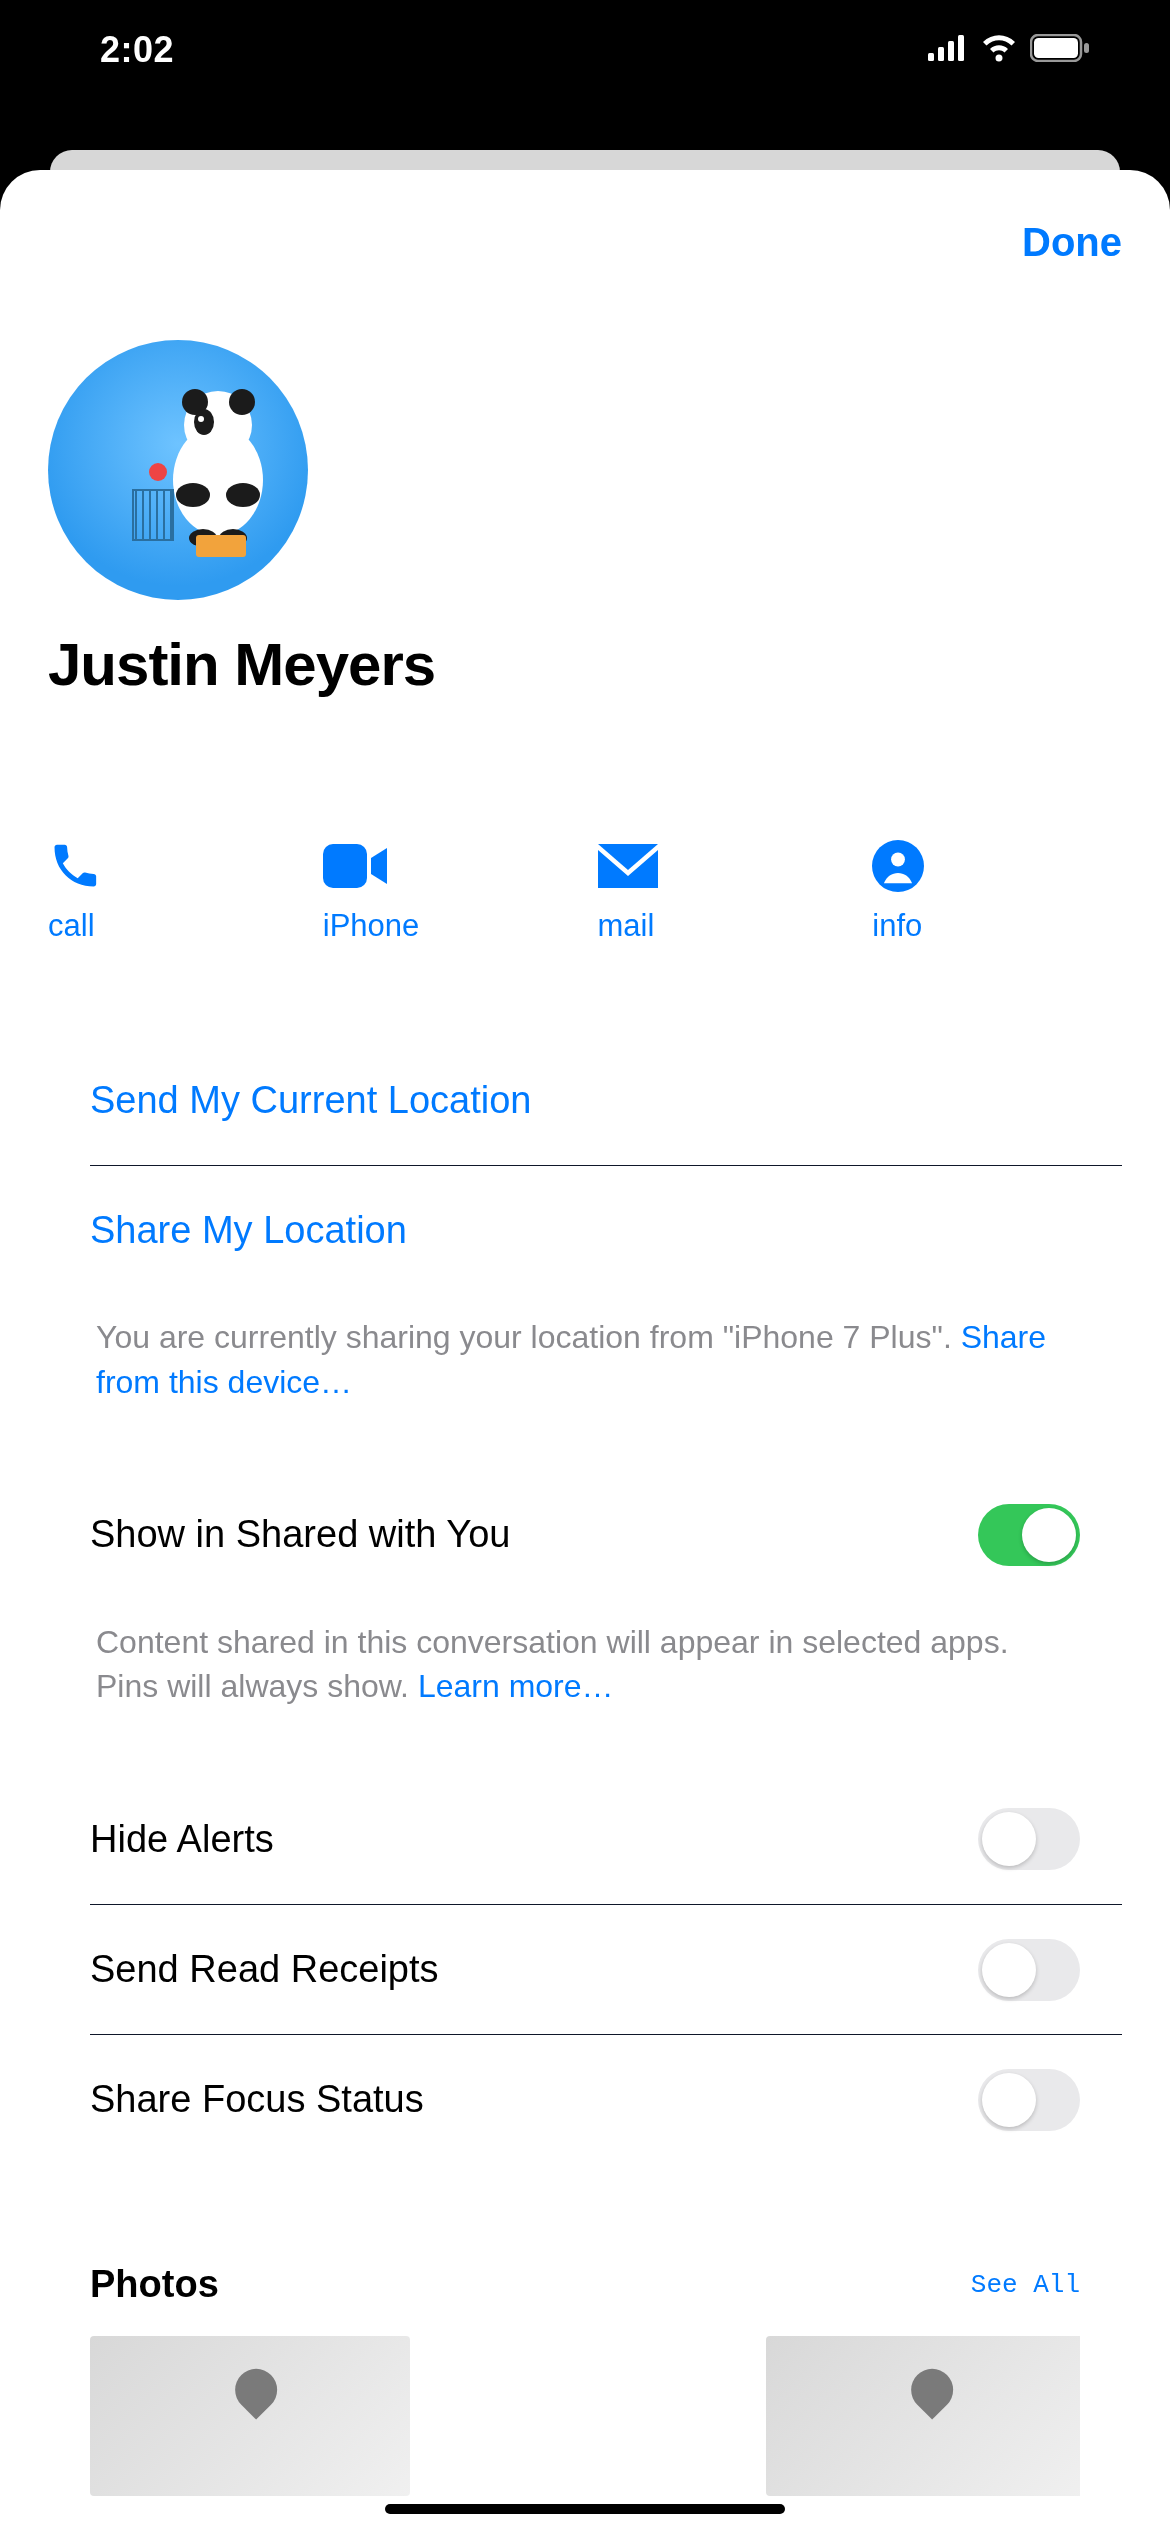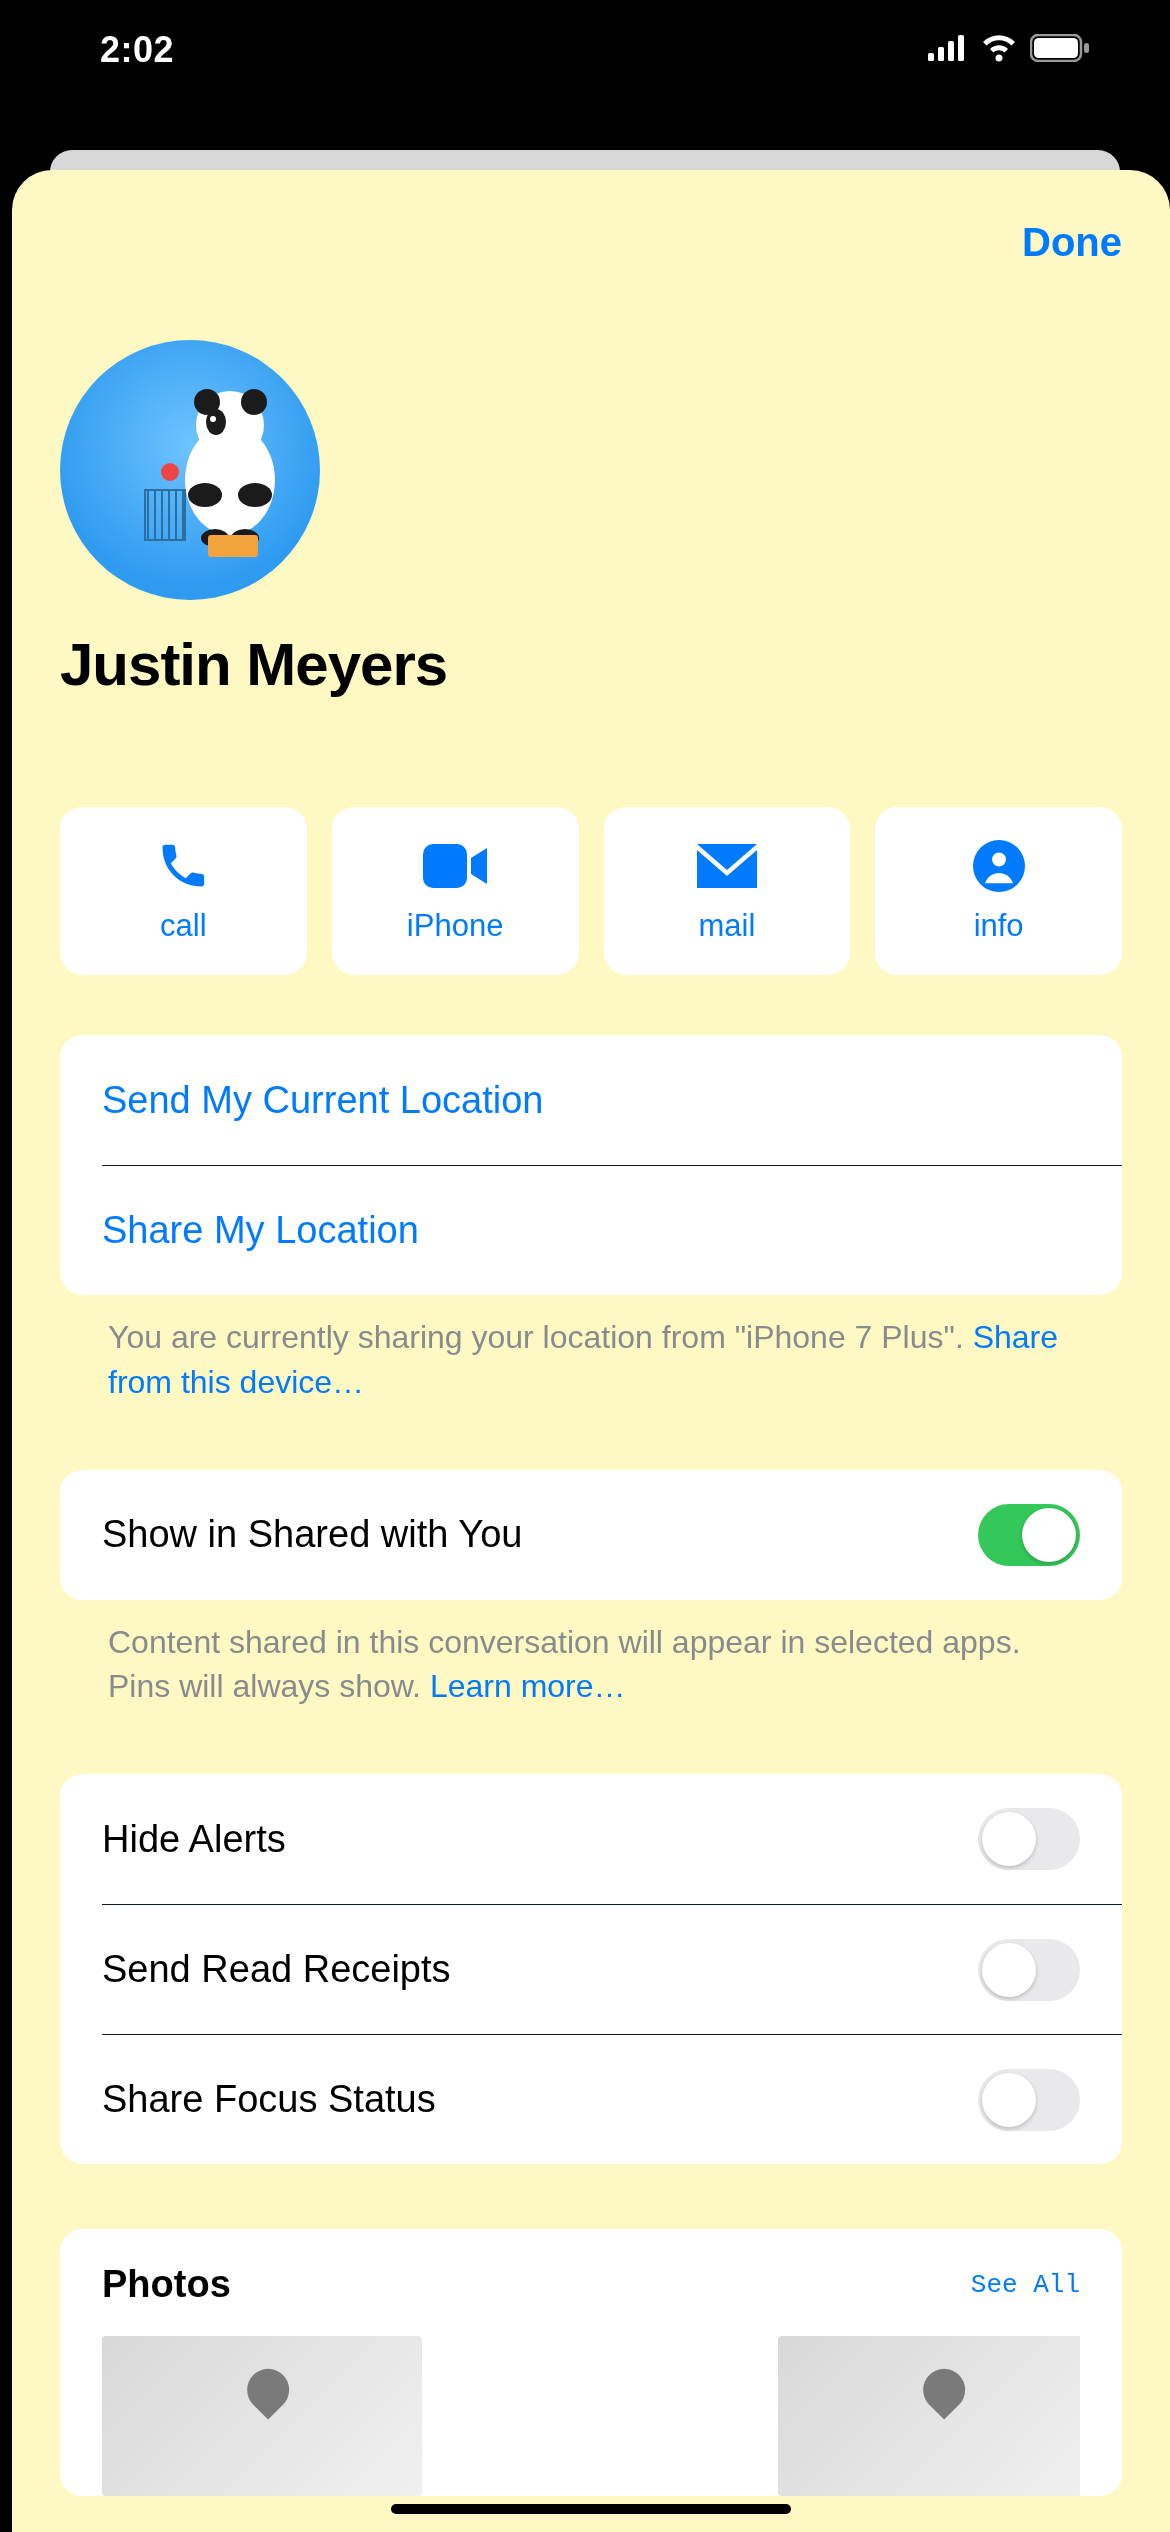--- a/index.html
+++ b/index.html
@@ -32,24 +32,23 @@
     background: #d7d7d7;
     border-radius: 22px 22px 0 0;
   }
 
   .sheet {
     position: absolute;
     top: 170px;
     left: 0;
     right: 0;
     bottom: 0;
-    background: #fef9c3;
+    background: #ffffff;
     border-radius: 40px 40px 0 0;
     padding: 50px 48px 0 48px;
-    margin-left: 12px;
   }
 
   .sheet-header { display: flex; justify-content: flex-end; }
   .done-btn {
     background: none; border: none;
     color: #007aff; font-size: 40px; font-weight: 600;
     cursor: pointer;
   }
 
   .profile { display: flex; flex-direction: column; align-items: flex-start; margin-top: 75px; }
@@ -59,21 +58,21 @@
     position: relative; overflow: hidden;
   }
   .contact-name { font-size: 60px; font-weight: 700; color: #000; margin-top: 30px; letter-spacing: -1px;}
 
   .action-row { display: flex; gap: 25px; margin-top: 108px; }
   .action-btn {
     flex: 1;
     background: #fff;
     border-radius: 22px;
     height: 168px;
-    display: flex; flex-direction: column; align-items: center; justify-content: center;
+    display: flex; flex-direction: column; align-items: flex-start; justify-content: center;
     gap: 14px;
     cursor: pointer;
   }
   .action-btn .icon-wrap { height: 56px; display:flex; align-items:center; justify-content:center; }
   .action-btn .label { color: #007aff; font-size: 31px; }
 
   .group {
     background: #fff;
     border-radius: 22px;
     margin-top: 65px;

